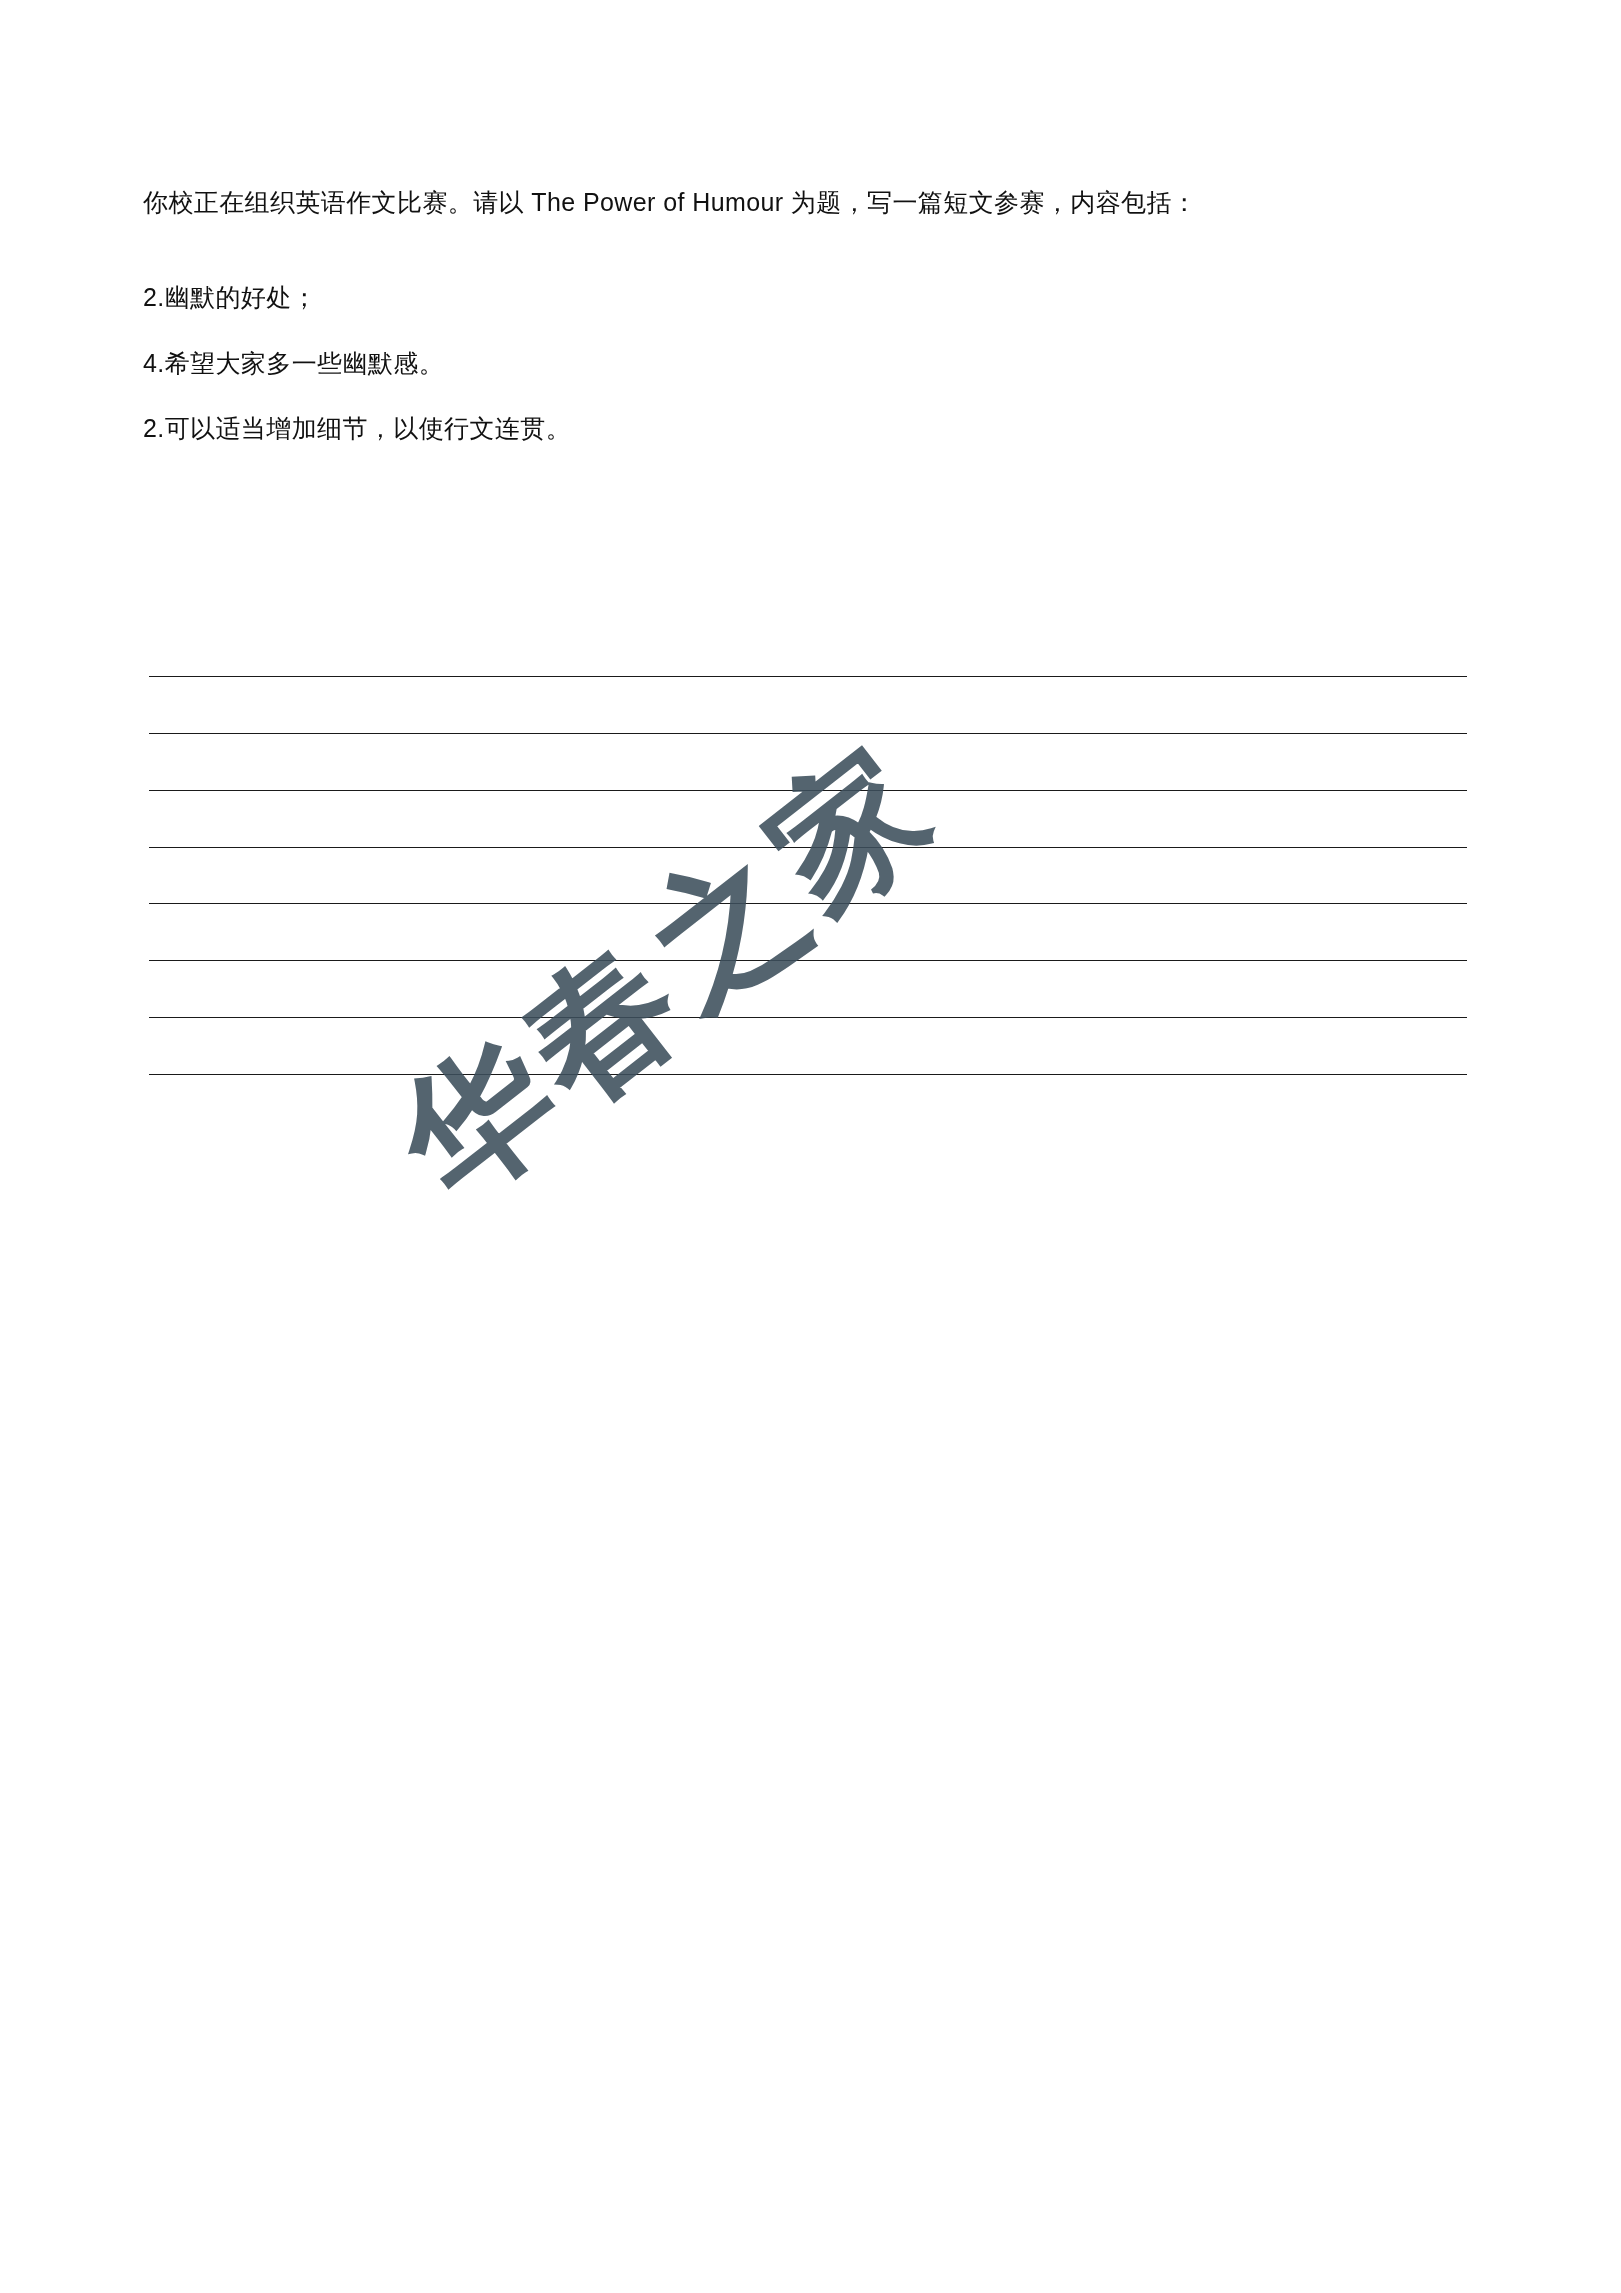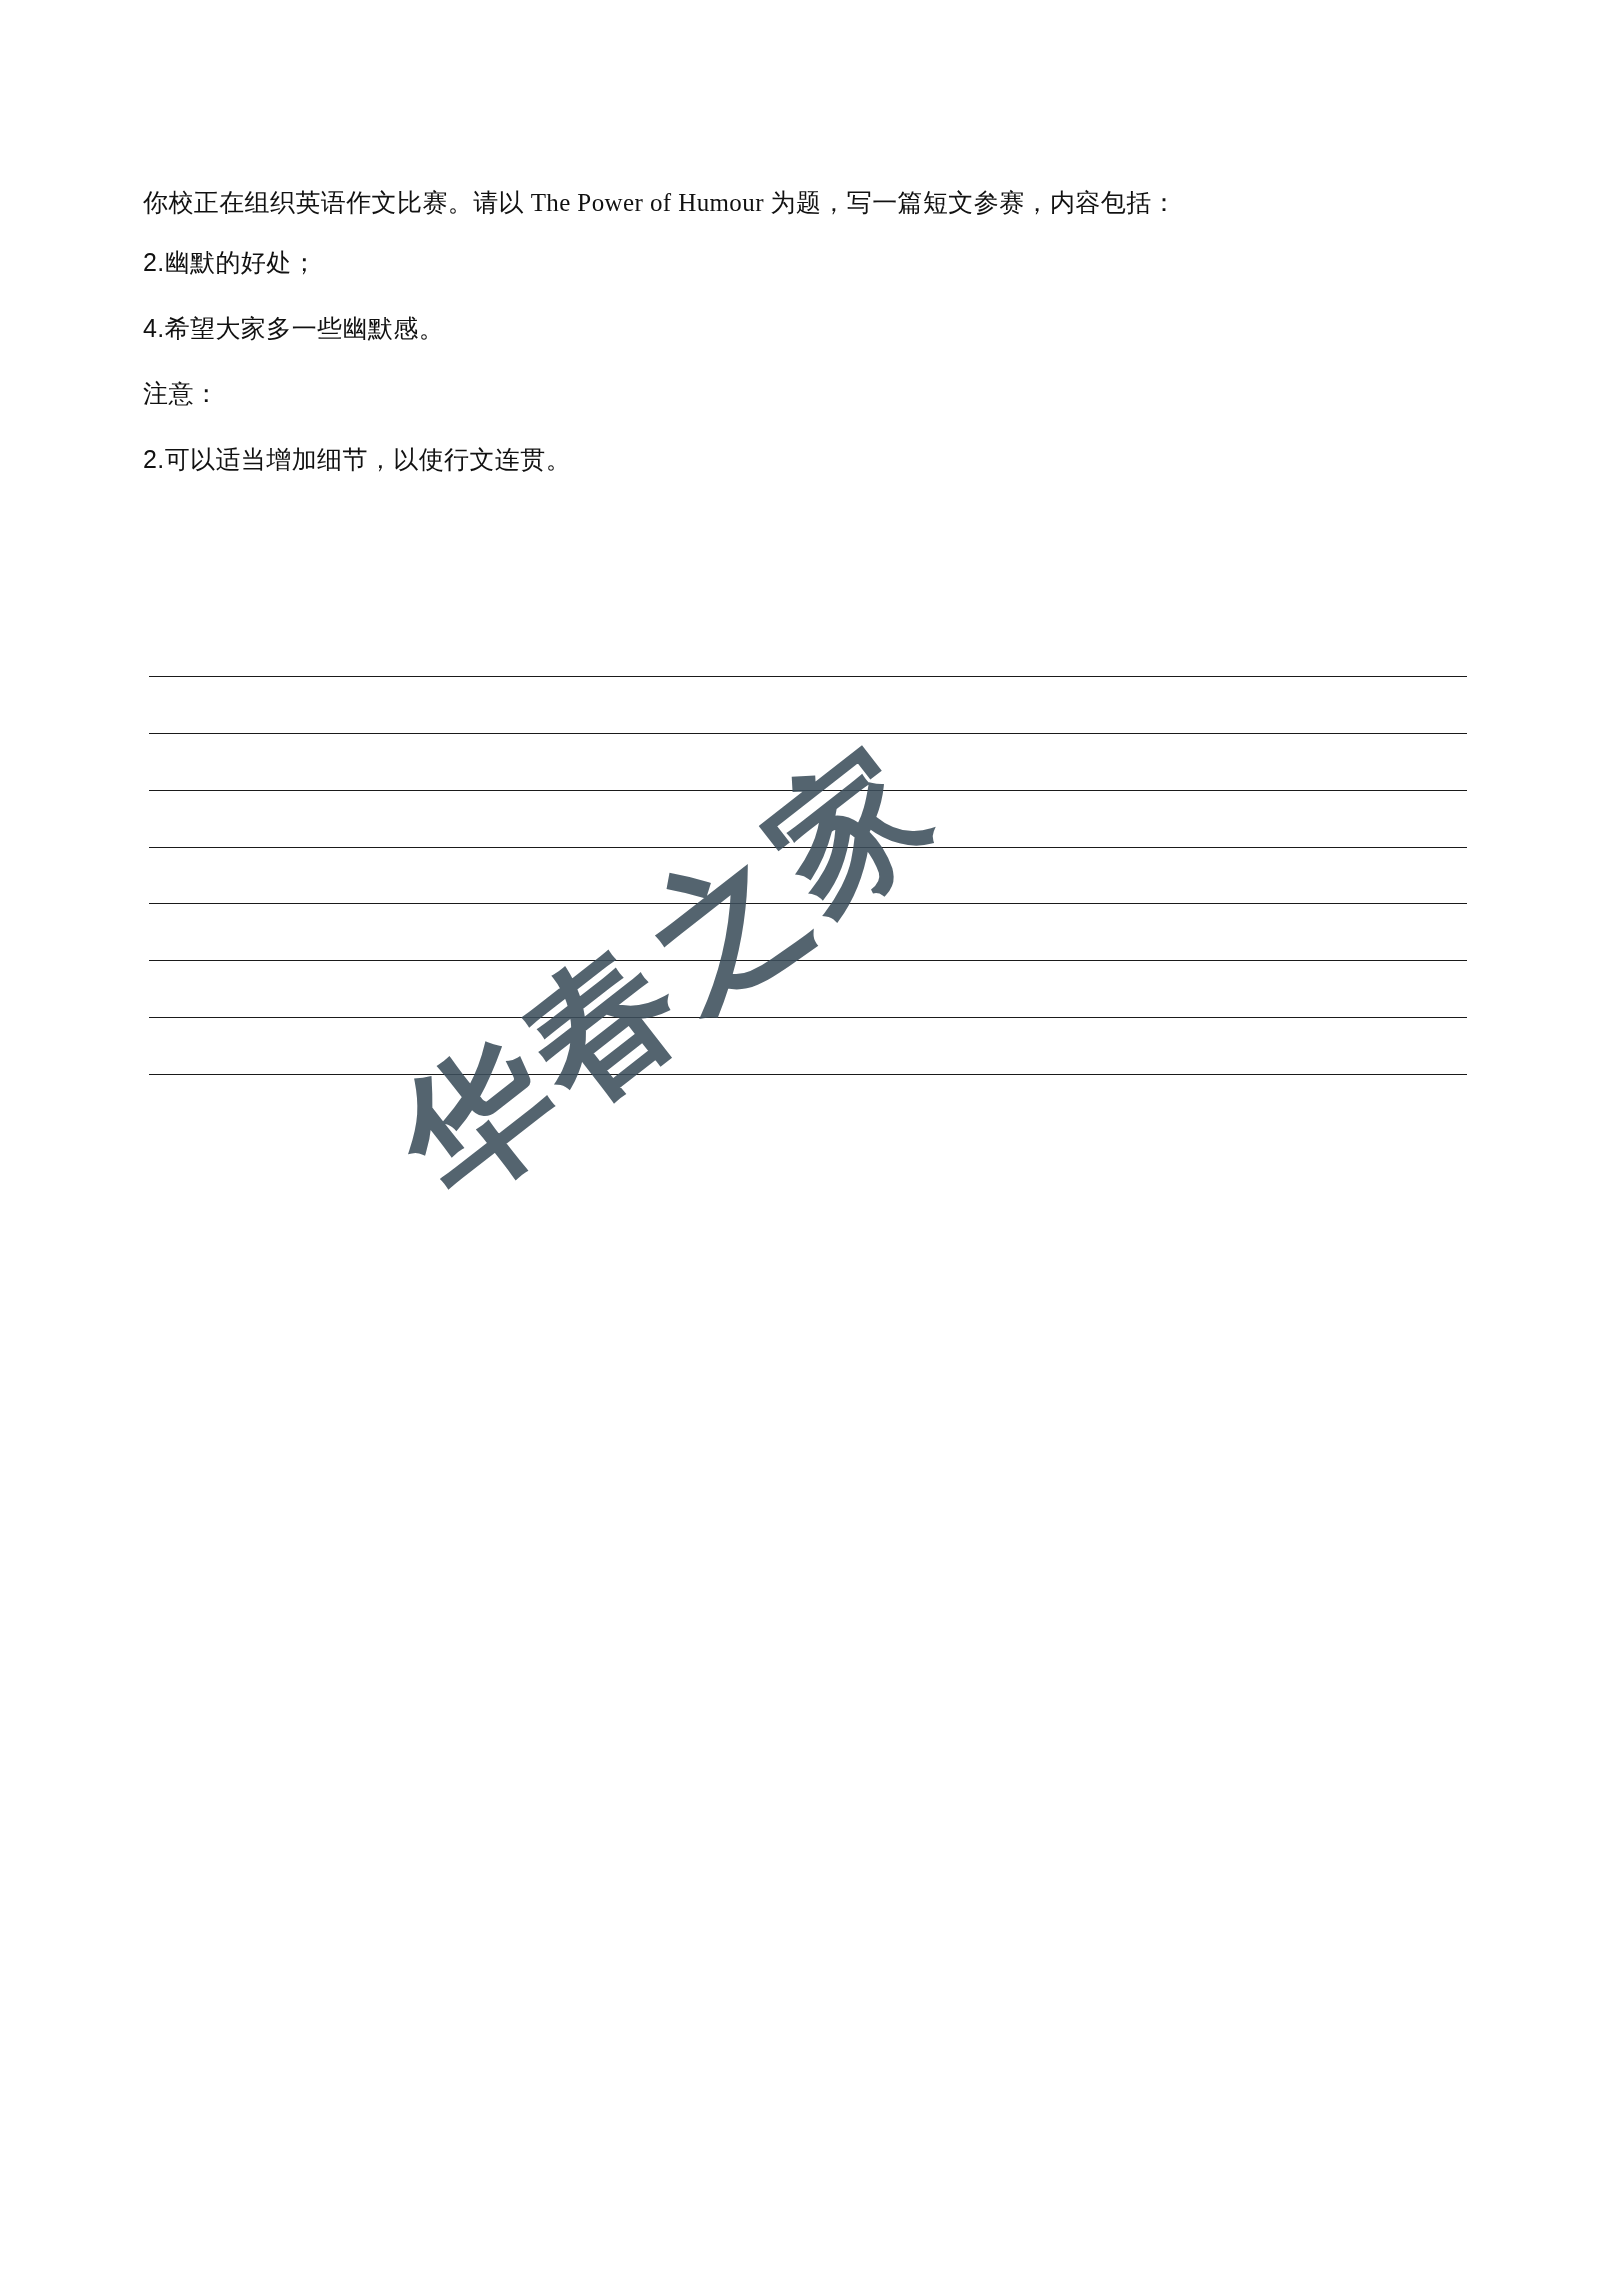--- a/index.html
+++ b/index.html
@@ -31,22 +31,21 @@
   }
   .para {
     font-size: 25px;
     line-height: 1.35;
     letter-spacing: 0.4px;
     margin: 0 0 32px 0;
     white-space: nowrap;
     color: #111111;
   }
   .para.first {
-    margin-bottom: 26px;
-    font-family: Liberation Serif, serif;
+    margin-bottom: 61px;
   }
   .lines {
     position: absolute;
     left: 149px;
     top: 676px;
     width: 1318px;
     height: 461px;
   }
   .rule {
     position: absolute;
@@ -79,21 +78,20 @@
 </style>
 </head>
 <body>
 
 <div class="page">
 
   <div class="content">
     <p class="para first">你校正在组织英语作文比赛。请以 The Power of Humour 为题，写一篇短文参赛，内容包括：</p>
     <p class="para">2.幽默的好处；</p>
     <p class="para">4.希望大家多一些幽默感。</p>
-    <p class="para">注意：</p>
     <p class="para">2.可以适当增加细节，以使行文连贯。</p>
   </div>
 
   <div class="lines">
     <div class="rule" style="top:0px"></div>
     <div class="rule" style="top:57px"></div>
     <div class="rule" style="top:114px"></div>
     <div class="rule" style="top:171px"></div>
     <div class="rule" style="top:227px"></div>
     <div class="rule" style="top:284px"></div>

